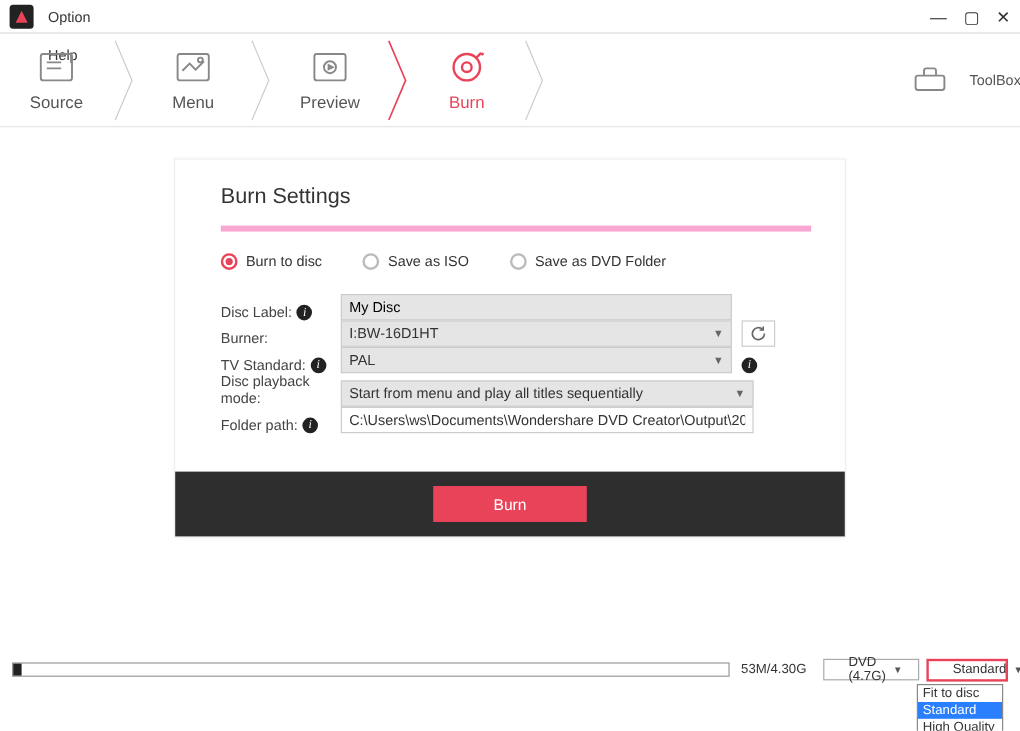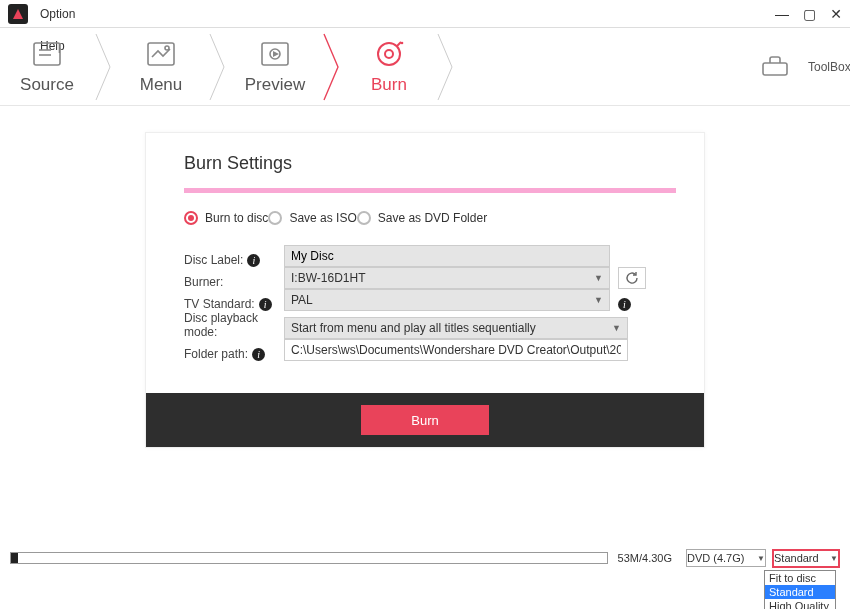--- a/index.html
+++ b/index.html
@@ -49,21 +49,21 @@
     height: 100%;
     display: flex;
     flex-direction: column;
     align-items: center;
     justify-content: center;
     gap: 6px;
     position: relative;
     cursor: pointer;
     color: #555;
   }
-  .step .label { font-size: 17px; }
+  .step .label { font-size: 14px; }
   .step.active { color: #e9435a; }
   .step .iconwrap { height: 30px; display:flex; align-items:center; justify-content:center; }
   .step-sep {
     width: 20px; height: 78px;
     display: flex; align-items: center; justify-content: center;
     pointer-events: none;
   }
   .step-sep svg { display:block; }
   .toolbox {
     margin-left: auto;
@@ -86,21 +86,21 @@
   }
   .card-inner { padding: 20px 28px 6px 38px; }
   .card h2 {
     font-size: 18px;
     font-weight: 500;
     color: #333;
     padding-bottom: 14px;
     border-bottom: 5px solid #f9a8d4;
     margin-bottom: 18px;
   }
-  .radios { display: flex; margin-bottom: 20px; }
+  .radios { display: flex; gap: 34px; margin-bottom: 20px; }
   .radio {
     display: flex; align-items: center; gap: 7px;
     cursor: pointer; font-size: 12px;
   }
   .radio-btn {
     width: 14px; height: 14px;
     border: 2px solid #bbb;
     border-radius: 50%;
     position: relative;
   }
@@ -192,21 +192,21 @@
     width: 7px;
     background: #222;
   }
   .progress-label {
     margin-left: 10px; margin-right: 8px;
     font-size: 11px; color:#333;
   }
   .combo {
     height: 18px;
     border: 1px solid #aaa;
-    padding: 0 0;
+    padding: 0 20px;
     font-size: 11px;
     display: flex; align-items: center; justify-content: space-between;
     gap: 6px;
     margin-left: 6px;
     cursor: pointer;
     background:#fff;
   }
   .combo.dvd { width: 80px; }
   .combo.quality { width: 68px; border: 2px solid #e9435a; height:19px;}
   .combo .arrow { font-size: 8px; color:#555; }

